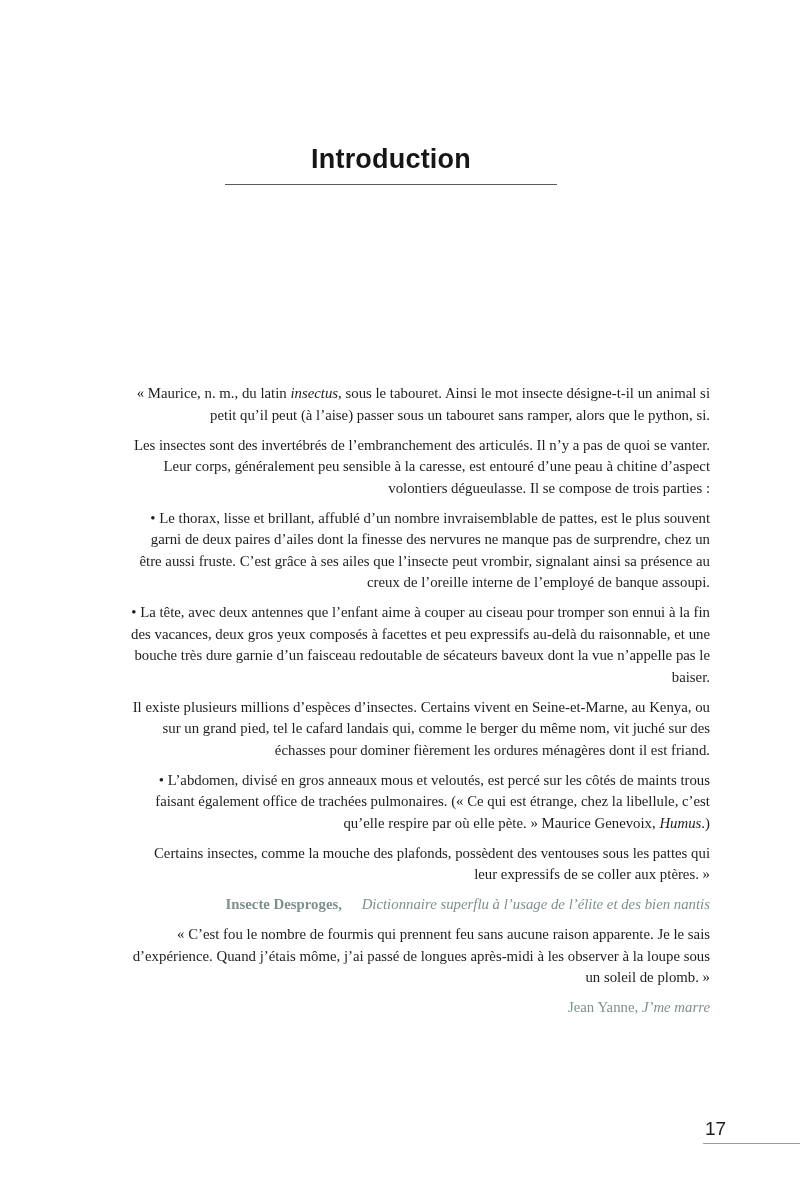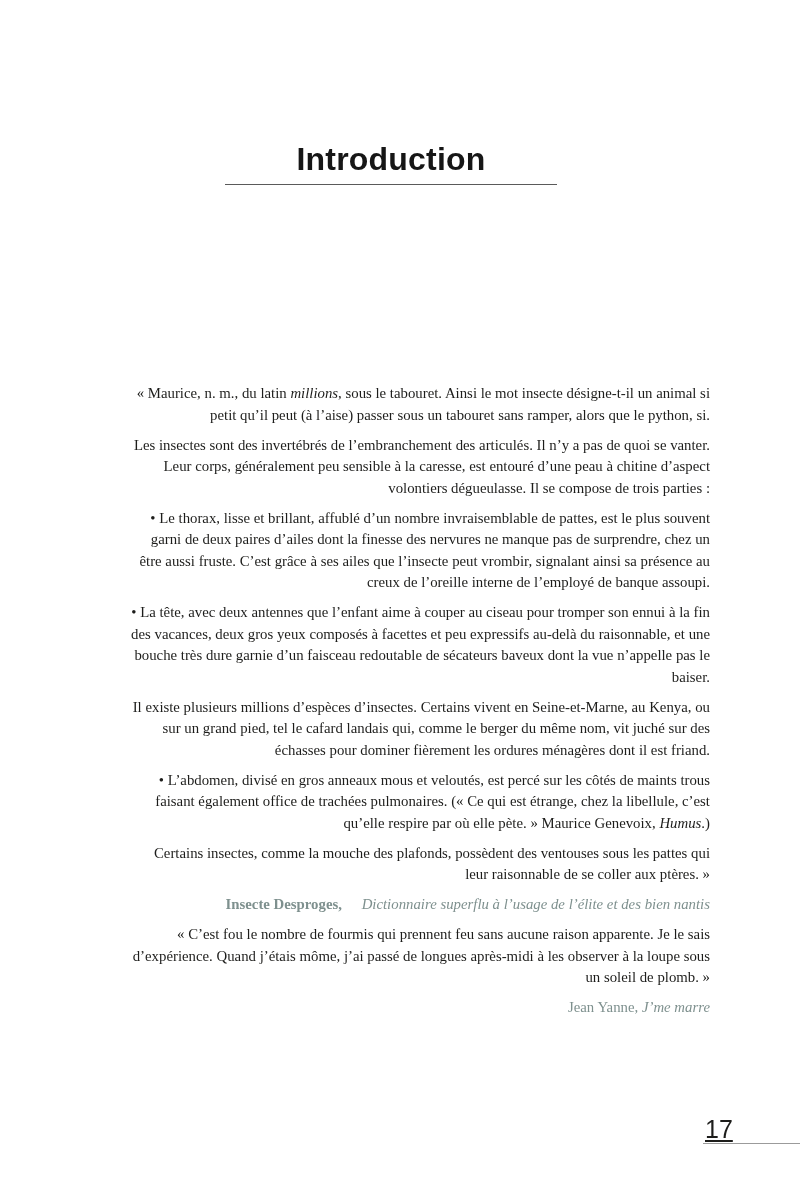--- a/index.html
+++ b/index.html
@@ -14,21 +14,21 @@
   .title-wrap {
     position: absolute;
     top: 146px;
     left: 225px;
     width: 332px;
     text-align: center;
   }
   .title {
     font-family: "Liberation Sans", sans-serif;
     font-weight: 700;
-    font-size: 32px;
+    font-size: 27px;
     line-height: 27px;
     letter-spacing: 0.2px;
     color: var(--title_text, #161616);
     margin: 0 0 11px 0;
   }
   .title-rule {
     height: 0;
     border-top: 1.5px solid var(--title_rule, #5a5a5a);
   }
   .body-text {
@@ -47,51 +47,50 @@
   }
   .body-text p.gap-before { }
   .folio {
     position: absolute;
     left: 703px;
     top: 1118px;
     width: 97px;
   }
   .folio-number {
     font-family: "Liberation Sans", sans-serif;
-    font-size: 25px;
+    font-size: 19px;
     line-height: 22px;
     font-weight: 500;
     color: var(--text, #1d1d1b);
     padding-left: 2px;
     padding-bottom: 3px;
-    text-decoration: underline;
   }
   .folio-rule {
     height: 0;
     border-top: 1.6px solid var(--footer_rule, #9b9b9b);
   }
 </style>
 </head>
 <body>
 
 <div class="page">
 
   <div class="title-wrap">
     <h1 class="title">Introduction</h1>
     <div class="title-rule"></div>
   </div>
 
   <div class="body-text">
-      <p class="para"><span>« Maurice, n. m., du latin </span><span style="font-style: italic;">millions</span><span>, sous le tabouret. Ainsi le mot insecte désigne-t-il un animal si petit qu’il peut (à l’aise) passer sous un tabouret sans ramper, alors que le python, si.</span></p>
+      <p class="para"><span>« Maurice, n. m., du latin </span><span style="font-style: italic;">insectus</span><span>, sous le tabouret. Ainsi le mot insecte désigne-t-il un animal si petit qu’il peut (à l’aise) passer sous un tabouret sans ramper, alors que le python, si.</span></p>
       <p class="para"><span>Les insectes sont des invertébrés de l’embranchement des articulés. Il n’y a pas de quoi se vanter. Leur corps, généralement peu sensible à la caresse, est entouré d’une peau à chitine d’aspect volontiers dégueulasse. Il se compose de trois parties :</span></p>
       <p class="para"><span>• Le thorax, lisse et brillant, affublé d’un nombre invraisemblable de pattes, est le plus souvent garni de deux paires d’ailes dont la finesse des nervures ne manque pas de surprendre, chez un être aussi fruste. C’est grâce à ses ailes que l’insecte peut vrombir, signalant ainsi sa présence au creux de l’oreille interne de l’employé de banque assoupi.</span></p>
       <p class="para"><span>• La tête, avec deux antennes que l’enfant aime à couper au ciseau pour tromper son ennui à la fin des vacances, deux gros yeux composés à facettes et peu expressifs au-delà du raisonnable, et une bouche très dure garnie d’un faisceau redoutable de sécateurs baveux dont la vue n’appelle pas le baiser.</span></p>
       <p class="para"><span>Il existe plusieurs millions d’espèces d’insectes. Certains vivent en Seine-et-Marne, au Kenya, ou sur un grand pied, tel le cafard landais qui, comme le berger du même nom, vit juché sur des échasses pour dominer fièrement les ordures ménagères dont il est friand.</span></p>
       <p class="para"><span>• L’abdomen, divisé en gros anneaux mous et veloutés, est percé sur les côtés de maints trous faisant également office de trachées pulmonaires. (« Ce qui est étrange, chez la libellule, c’est qu’elle respire par où elle pète. » Maurice Genevoix, </span><span style="font-style: italic;">Humus</span><span>.)</span></p>
-      <p class="para"><span>Certains insectes, comme la mouche des plafonds, possèdent des ventouses sous les pattes qui leur raisonnable de se coller aux ptères. »</span></p>
+      <p class="para"><span>Certains insectes, comme la mouche des plafonds, possèdent des ventouses sous les pattes qui leur expressifs de se coller aux ptères. »</span></p>
       <p class="attribution"><span style="font-weight: 700;">Insecte Desproges, </span><span style="font-style: italic; margin-left: 16px;">Dictionnaire superflu à l’usage de l’élite et des bien nantis</span></p>
       <p class="para gap-before"><span>« C’est fou le nombre de fourmis qui prennent feu sans aucune raison apparente. Je le sais d’expérience. Quand j’étais môme, j’ai passé de longues après-midi à les observer à la loupe sous un soleil de plomb. »</span></p>
       <p class="attribution"><span style="font-weight: 400;">Jean Yanne, </span><span style="font-style: italic; margin-top: 16px;">J’me marre</span></p>
     </div>
 
   <div class="folio">
     <div class="folio-number">17</div>
     <div class="folio-rule"></div>
   </div>
 

